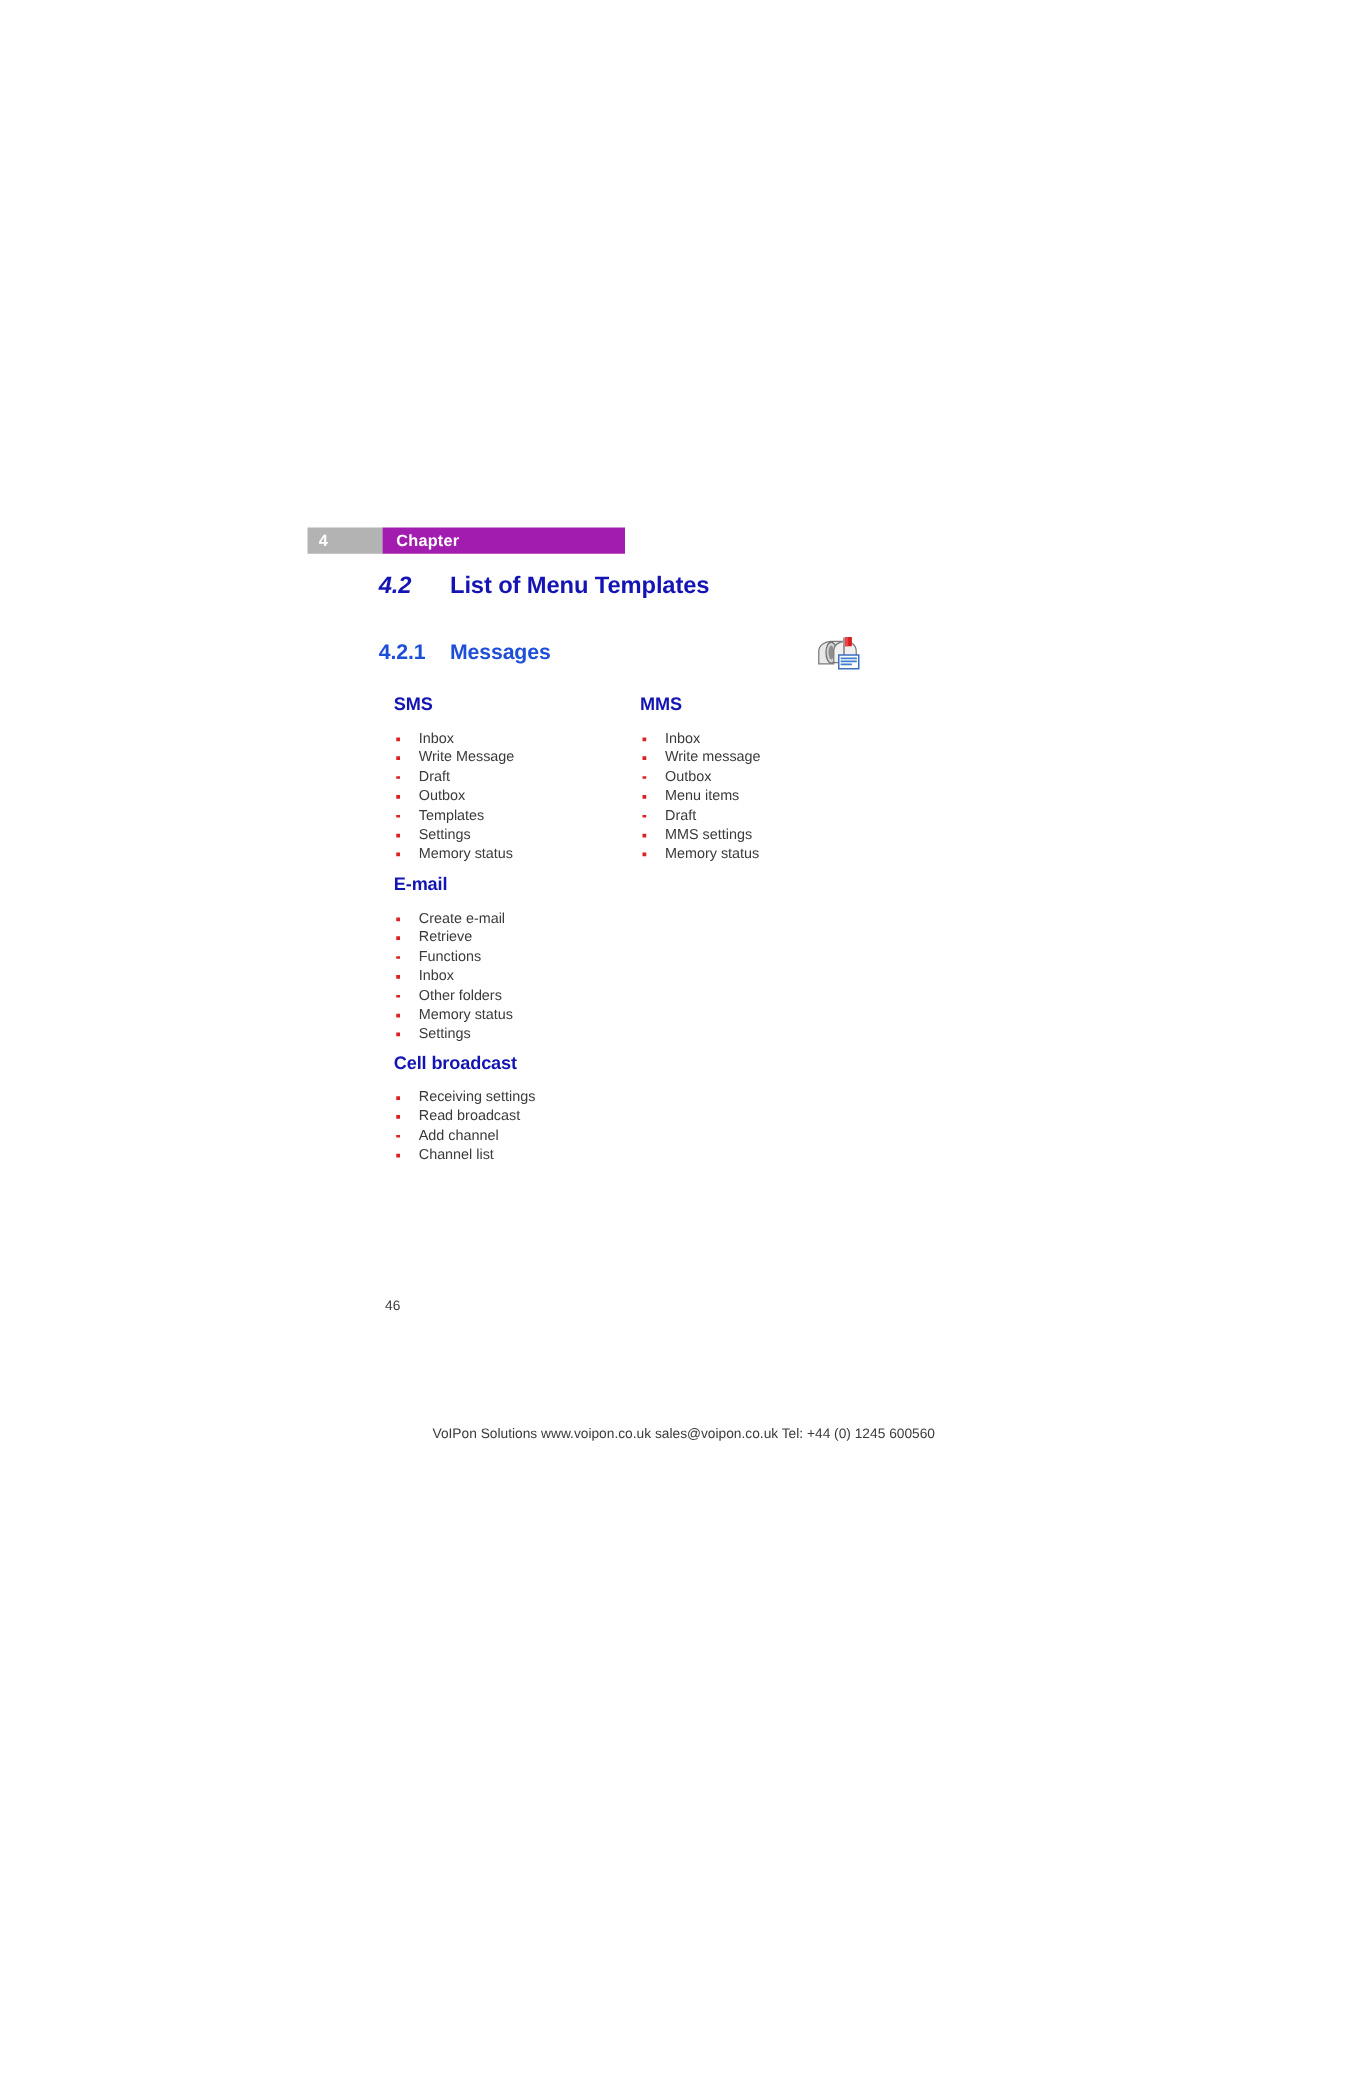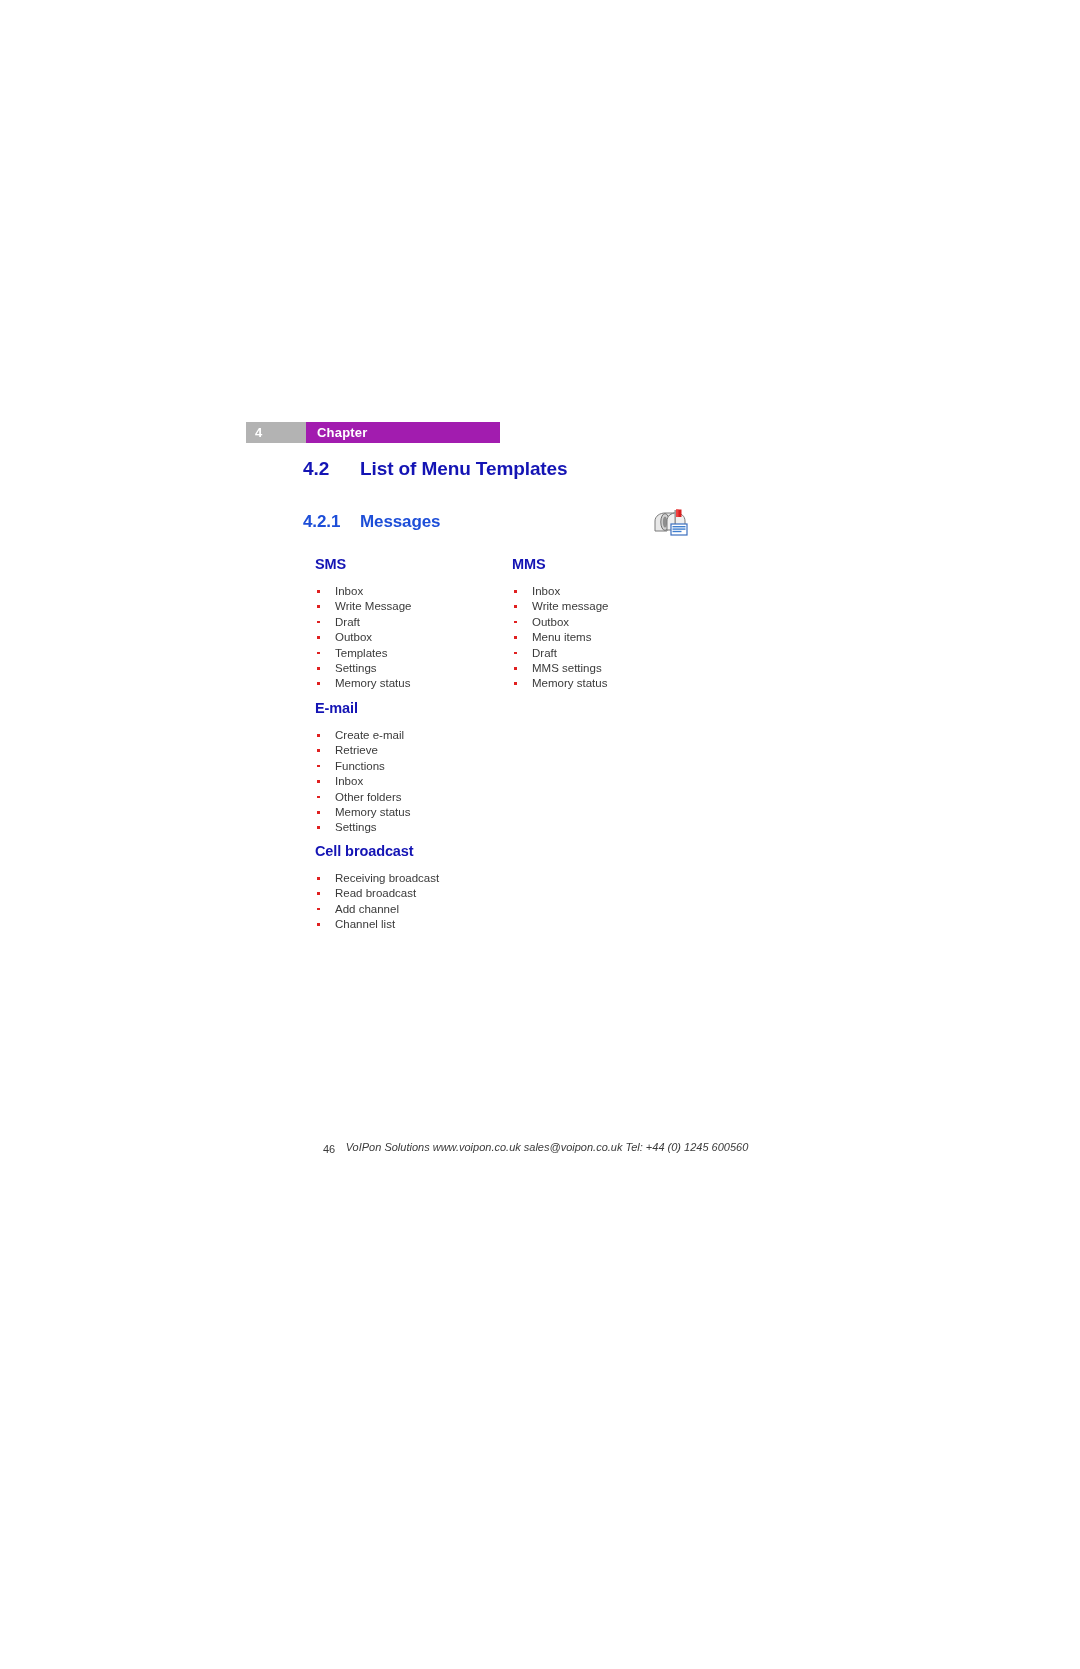--- a/index.html
+++ b/index.html
@@ -60,21 +60,21 @@
   .h2 {
     position: absolute;
     left: 303px;
     top: 458px;
     color: #1414b4;
     font-size: 19px;
     font-weight: bold;
     white-space: nowrap;
     letter-spacing: -0.1px;
   }
-  .h2 .num { display: inline-block; width: 57px; }
+  .h2 .num { display: inline-block; width: 57px; font-style: italic; }
 
   .h3 {
     position: absolute;
     left: 303px;
     top: 512px;
     color: #1d4ed8;
     font-size: 17px;
     font-weight: bold;
     white-space: nowrap;
     letter-spacing: -0.1px;
@@ -134,35 +134,33 @@
 
   
   .sec-1 { top: 556px; }
   .sec-2 { top: 700px; }
   .sec-3 { top: 843px; }
 
   
   .page-number {
     position: absolute;
     left: 308px;
-    top: 1143px;
+    top: 1039px;
     font-size: 11px;
     color: #3a3a3a;
-    margin-left: 15px;
   }
   .footer-line {
     position: absolute;
     left: 14px;
     right: 0;
     top: 1141px;
     text-align: center;
     font-size: 11px;
     color: #3a3a3a;
     white-space: nowrap;
-    font-style: italic;
   }
 </style>
 </head>
 <body>
 
 <div class="page">
 
   <div class="chapter-bar">
     <div class="chapter-num">4</div>
     <div class="chapter-label">Chapter</div>
@@ -241,21 +239,21 @@
         <li><span class="bullet"></span><span>Settings</span></li>
       </ul>
     </div>
   </div>
 
 
   <div class="col col-left sec-3">
     <div class="grp">
       <div class="grp-head">Cell broadcast</div>
       <ul class="bullets">
-        <li><span class="bullet"></span><span>Receiving broadcast</span></li>
+        <li><span class="bullet"></span><span>Receiving settings</span></li>
         <li><span class="bullet"></span><span>Read broadcast</span></li>
         <li><span class="bullet"></span><span>Add channel</span></li>
         <li><span class="bullet"></span><span>Channel list</span></li>
       </ul>
     </div>
   </div>
 
   <div class="page-number">46</div>
 
   <div class="footer-line">VoIPon Solutions  www.voipon.co.uk  sales@voipon.co.uk  Tel: +44 (0) 1245 600560</div>

